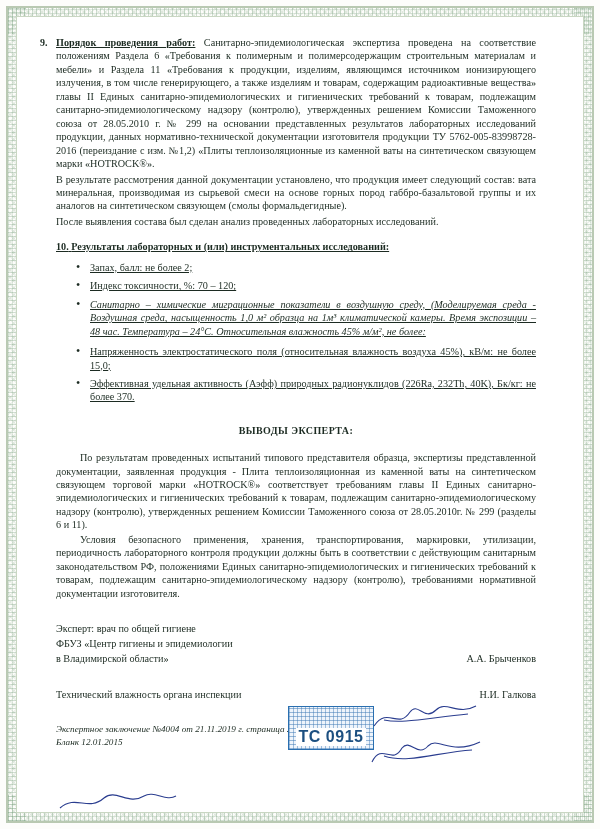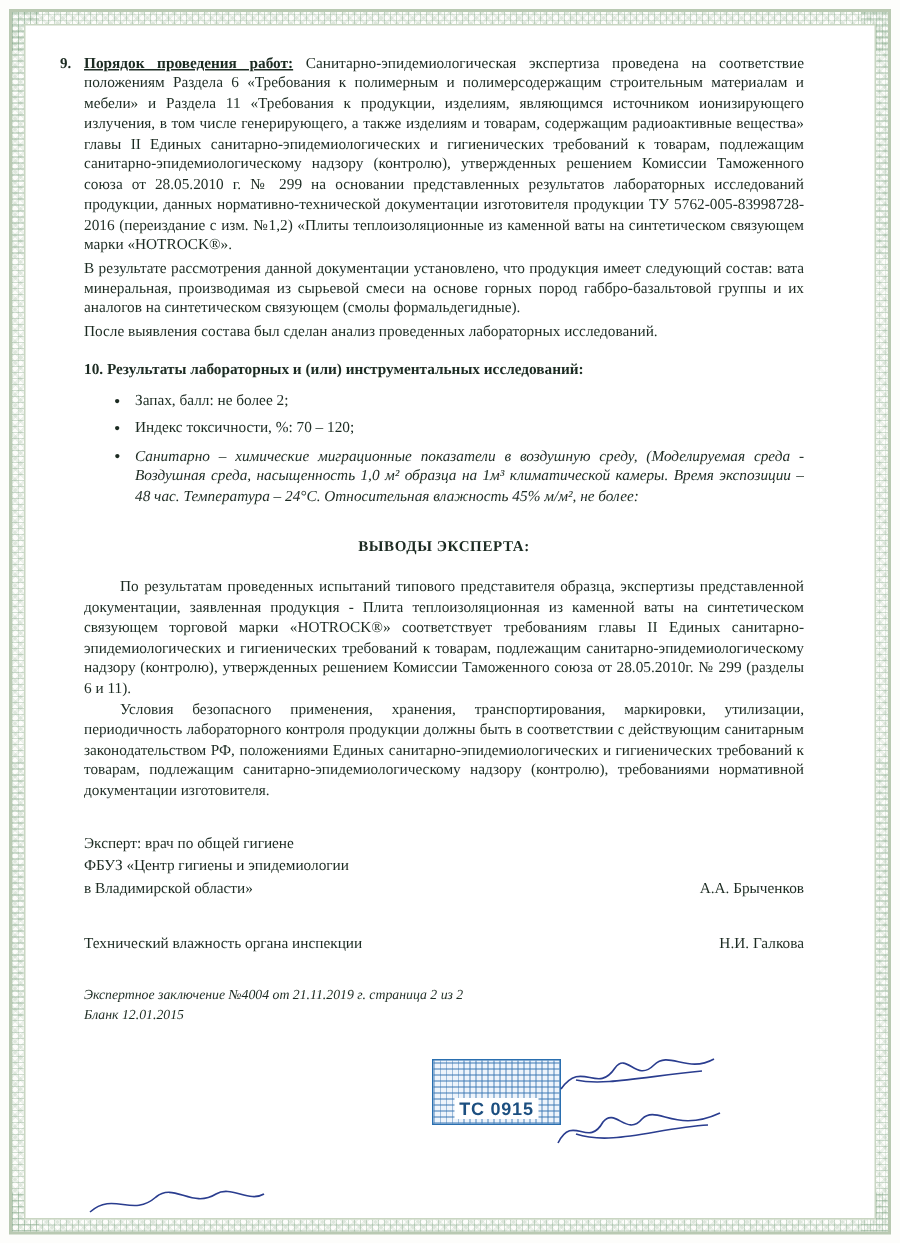--- a/index.html
+++ b/index.html
@@ -85,20 +85,21 @@
   }
   .clause-9 .marker {
     position: absolute;
     left: -16px;
     top: 0;
     font-weight: bold;
     font-size: 10px;
   }
   .block-10 {
     margin-top: 12px;
+    text-decoration: underline;
   }
   .list {
     margin: 7px 0 0 0;
     padding: 0 0 0 34px;
     list-style: none;
   }
   .list li {
     position: relative;
     margin-bottom: 5px;
     text-align: justify;
@@ -156,21 +157,21 @@
       repeating-linear-gradient(0deg, rgba(60,120,180,0.5) 0 1px, rgba(255,255,255,0) 1px 4px),
       repeating-linear-gradient(90deg, rgba(60,120,180,0.45) 0 1px, rgba(255,255,255,0) 1px 4px),
       #eef4fb;
     display: flex;
     align-items: flex-end;
     justify-content: center;
     box-sizing: border-box;
   }
   .stamp-text {
     font-family: "Liberation Sans", sans-serif;
-    font-size: 12px;
+    font-size: 16px;
     font-weight: bold;
     color: #1c4f80;
     background: #ffffff;
     padding: 0 3px;
     margin-bottom: 3px;
     letter-spacing: 0.5px;
   }
   
   .sig-scribble-1 {
     position: absolute;
@@ -215,20 +216,24 @@
       <p class="para">В результате рассмотрения данной документации установлено, что продукция имеет следующий состав: вата минеральная, производимая из сырьевой смеси на основе горных пород габбро-базальтовой группы и их аналогов на синтетическом связующем (смолы формальдегидные).</p>
       <p class="para">После выявления состава был сделан анализ проведенных лабораторных исследований.</p>
     </div>
 
     <div class="block-10">
       <p class="para bold"><span>10.</span> <span>Результаты лабораторных и (или) инструментальных исследований:</span></p>
       <ul class="list">
         <li>Запах, балл: не более 2;</li>
         <li>Индекс токсичности, %: 70 – 120;</li>
         <li class="ital">Санитарно – химические миграционные показатели в воздушную среду, (Моделируемая среда - Воздушная среда, насыщенность 1,0 м² образца на 1м³ климатической камеры. Время  экспозиции  –  48  час.  Температура  –  24°С.  Относительная  влажность 45% м/м², не более:</li>
+      </ul>
+      <ul class="list">
+        <li>Напряженность электростатического поля (относительная влажность воздуха 45%), кВ/м: не более 15,0;</li>
+        <li>Эффективная удельная активность (Аэфф) природных радионуклидов (226Ra, 232Th, 40K), Бк/кг: не более 370.</li>
       </ul>
     </div>
 
     <div class="verdict-title">ВЫВОДЫ ЭКСПЕРТА:</div>
 
     <div class="verdict">
       <p>По результатам проведенных испытаний типового представителя образца, экспертизы представленной документации, заявленная продукция - Плита теплоизоляционная из каменной ваты  на  синтетическом  связующем  торговой  марки  «HOTROCK®»  соответствует требованиям главы II Единых санитарно-эпидемиологических и гигиенических требований к товарам, подлежащим санитарно-эпидемиологическому надзору (контролю), утвержденных решением Комиссии Таможенного союза от 28.05.2010г. № 299 (разделы 6 и 11).</p>
       <p>Условия  безопасного  применения,  хранения,  транспортирования,  маркировки, утилизации, периодичность лабораторного контроля продукции должны быть в соответствии с действующим  санитарным  законодательством  РФ,  положениями  Единых  санитарно-эпидемиологических  и  гигиенических  требований  к  товарам,  подлежащим  санитарно-эпидемиологическому  надзору  (контролю),  требованиями  нормативной  документации изготовителя.</p>
     </div>
 

